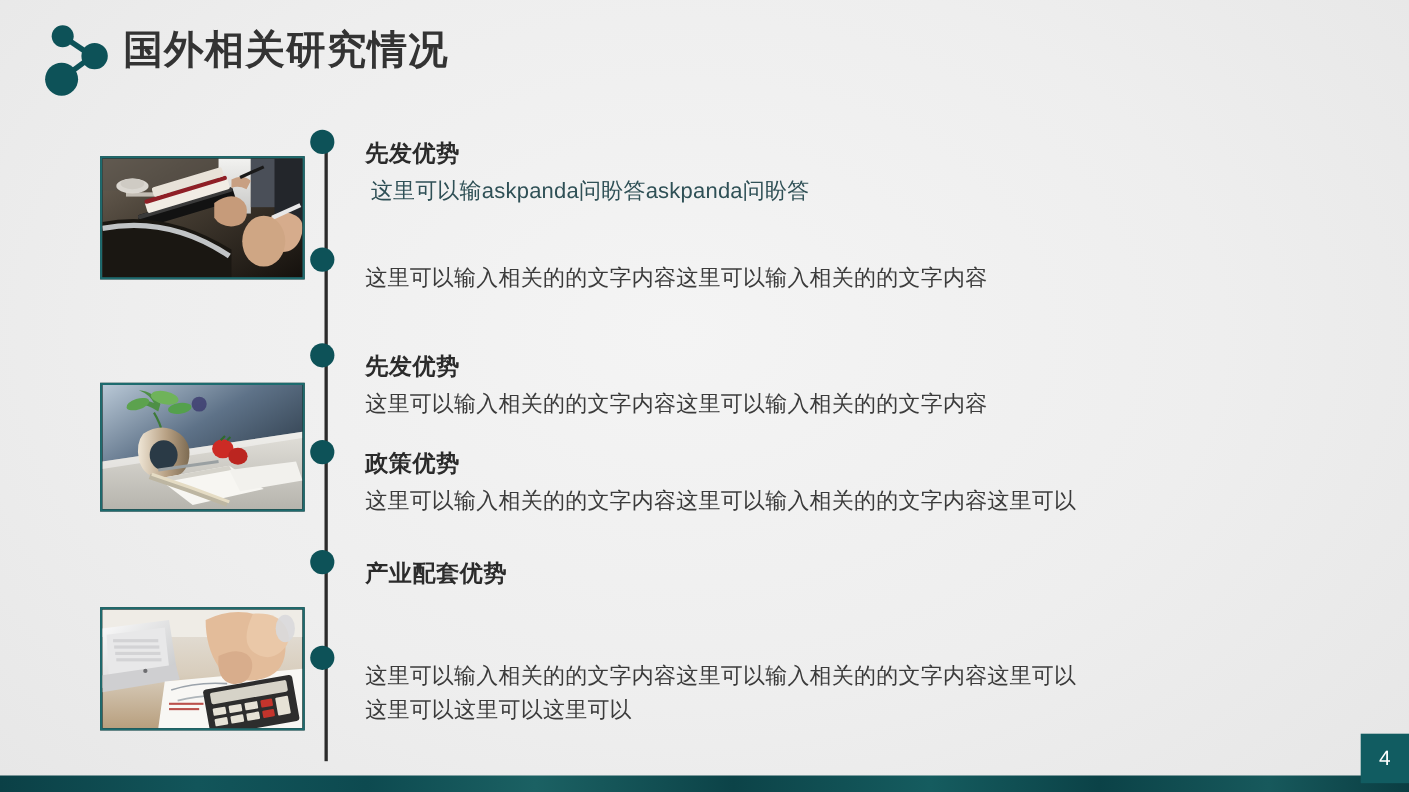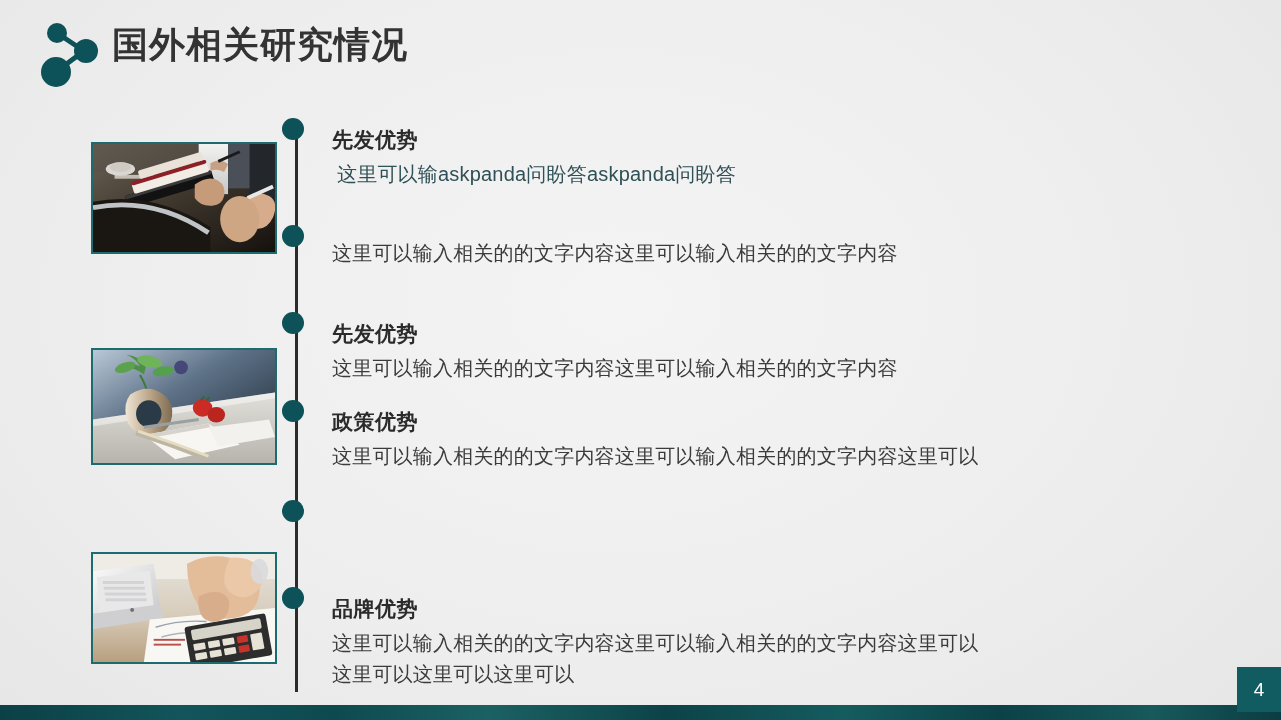--- a/index.html
+++ b/index.html
@@ -325,27 +325,27 @@
     <div class="tl-dot"></div>
     <div class="tl-body">
       <div class="tl-heading">政策优势</div>
       <div class="tl-text">这里可以输入相关的的文字内容这里可以输入相关的的文字内容这里可以</div>
     </div>
   </div>
 
   <div class="tl-item" style="top:500px;">
     <div class="tl-dot"></div>
     <div class="tl-body">
+      <div class="tl-heading">产业配套优势</div>
     </div>
   </div>
 
   <div class="tl-item" style="top:587px;">
     <div class="tl-dot"></div>
     <div class="tl-body">
-      <div class="tl-heading">品牌优势</div>
       <div class="tl-text">这里可以输入相关的的文字内容这里可以输入相关的的文字内容这里可以
 这里可以这里可以这里可以</div>
     </div>
   </div>
 
   <div class="footer-bar"></div>
   <div class="page-badge">4</div>
 
 </div>
 

